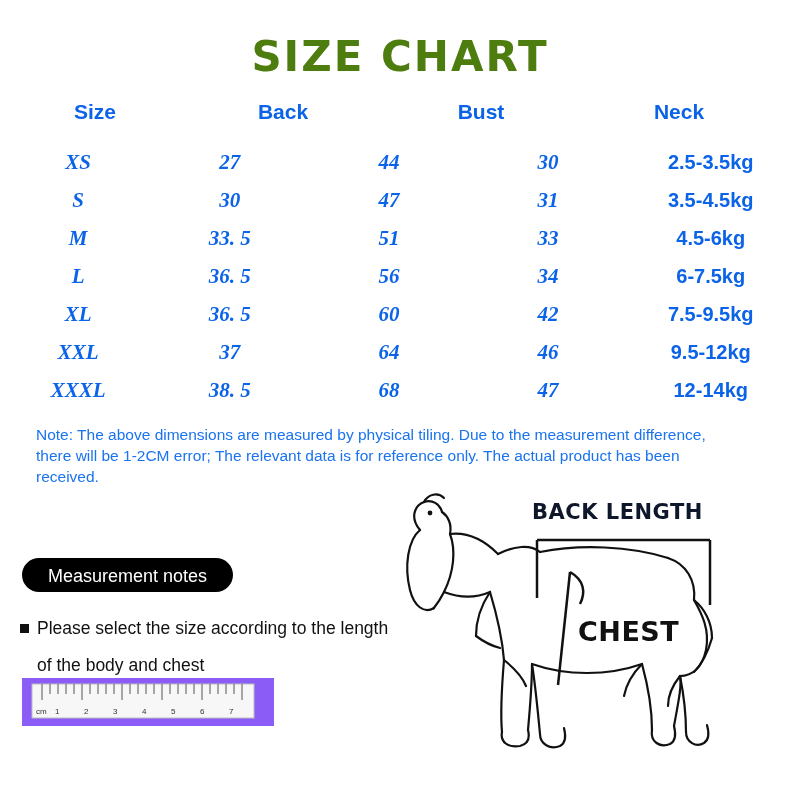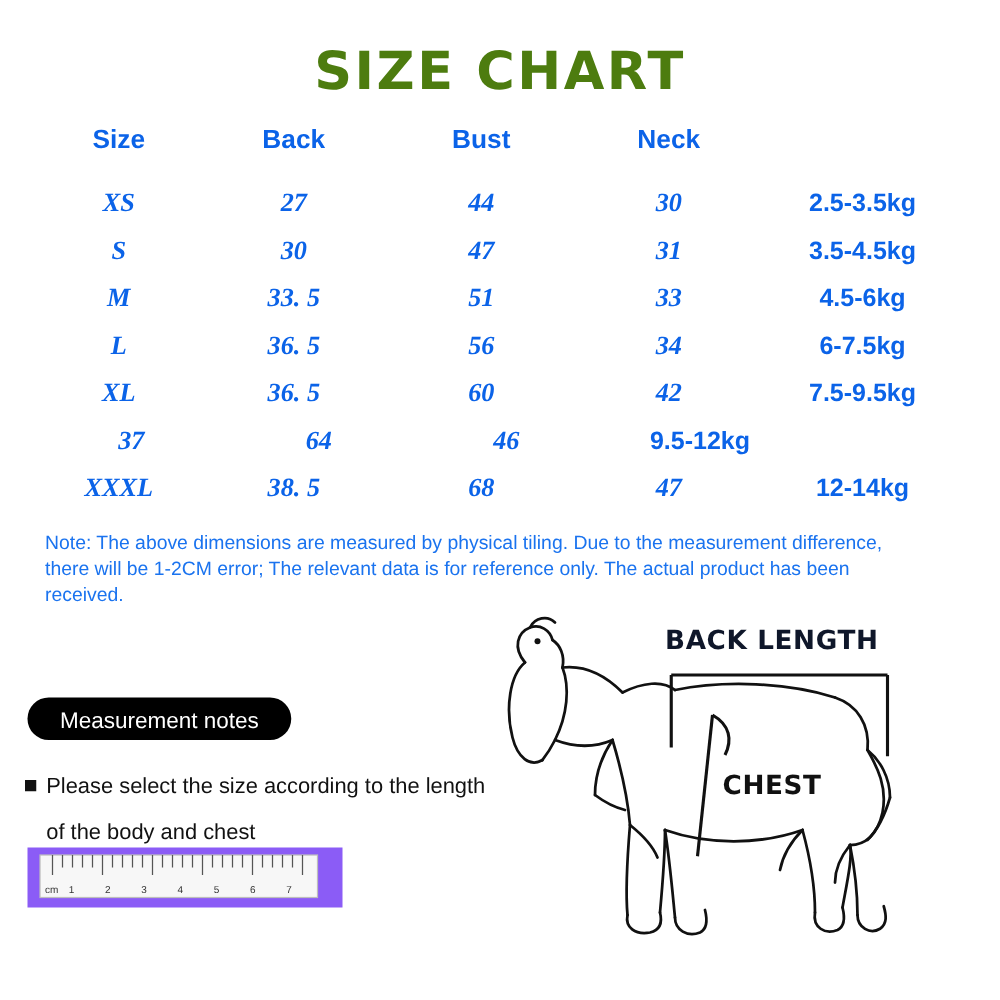--- a/index.html
+++ b/index.html
@@ -32,20 +32,21 @@
   
   .table {
     position: absolute;
     top: 100px;
     left: 30px;
     width: 740px;
   }
   .row {
     display: flex;
     align-items: baseline;
+    gap: 48px;
   }
   .head-row {
     height: 44px;
   }
   .head-cell {
     color: #0b63e8;
     font-weight: bold;
     font-size: 21px;
     text-align: center;
     font-family: "Liberation Sans", sans-serif;
@@ -149,21 +150,21 @@
     font-size: 21px;
     font-weight: bold;
     color: #0f172a;
     letter-spacing: 0.5px;
     font-family: "DejaVu Sans", sans-serif;
   }
   .label-chest {
     position: absolute;
     top: 616px;
     left: 578px;
-    font-size: 21px;
+    font-size: 27px;
     font-weight: bold;
     color: #111;
     letter-spacing: 0.5px;
     font-family: "DejaVu Sans", sans-serif;
   }
 </style>
 </head>
 <body>
 
 <div class="title">SIZE CHART</div>
@@ -211,20 +212,21 @@
 
   <div class="row body-row">
     <div class="cell c-size">XL</div>
     <div class="cell c-back">36. 5</div>
     <div class="cell c-bust">60</div>
     <div class="cell c-neck">42</div>
     <div class="cell c-weight weight">7.5-9.5kg</div>
   </div>
 
   <div class="row body-row">
+    <div class="cell c-size">XXL</div>
     <div class="cell c-back">37</div>
     <div class="cell c-bust">64</div>
     <div class="cell c-neck">46</div>
     <div class="cell c-weight weight">9.5-12kg</div>
   </div>
 
   <div class="row body-row">
     <div class="cell c-size">XXXL</div>
     <div class="cell c-back">38. 5</div>
     <div class="cell c-bust">68</div>

